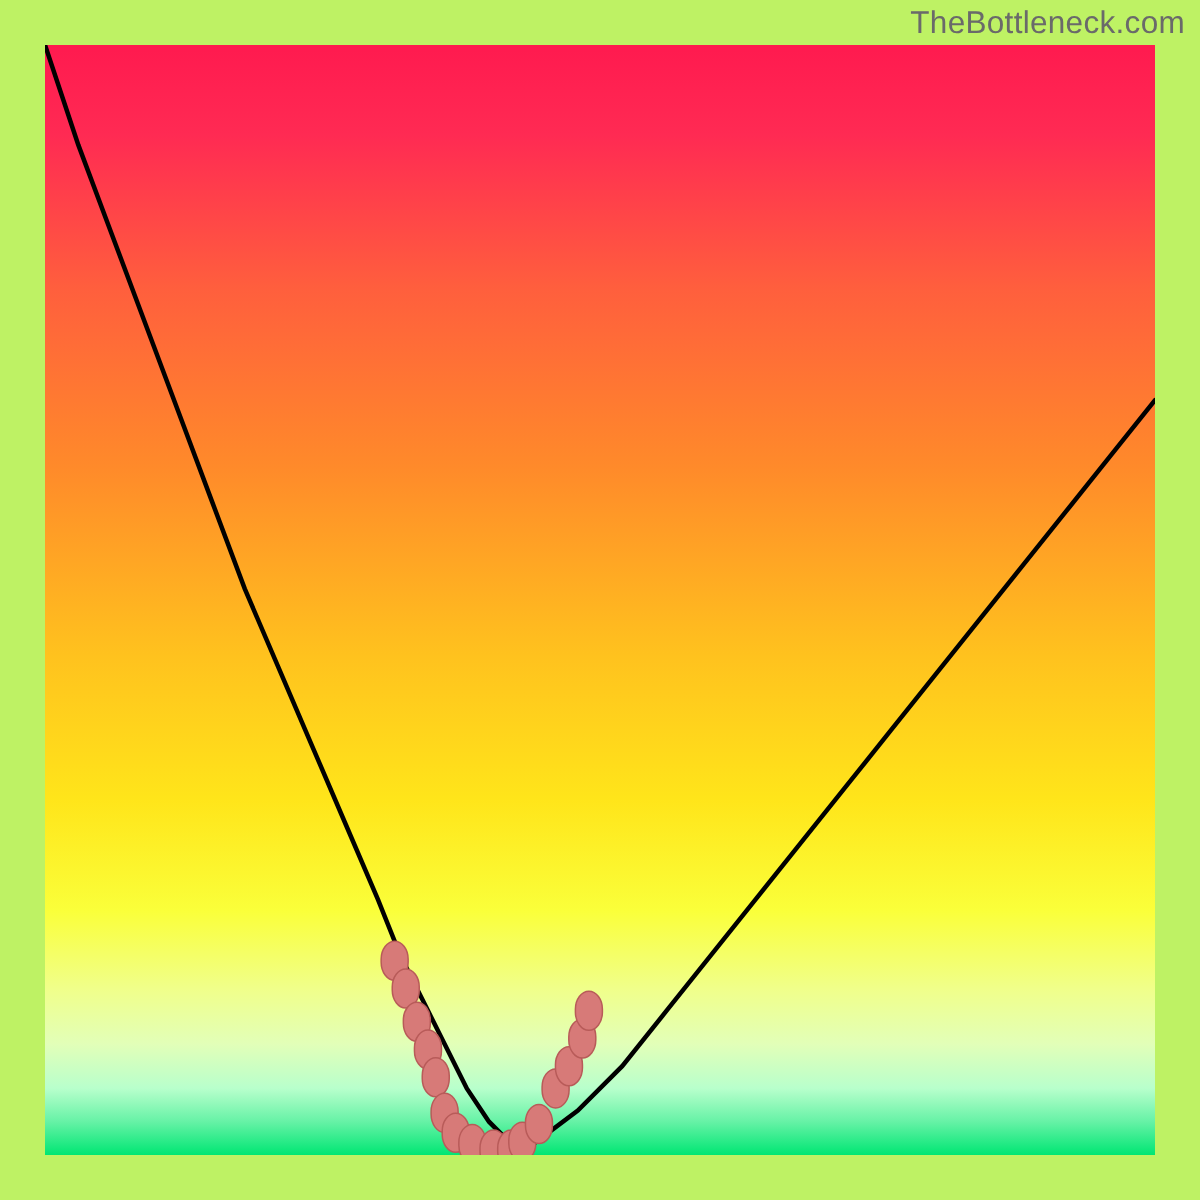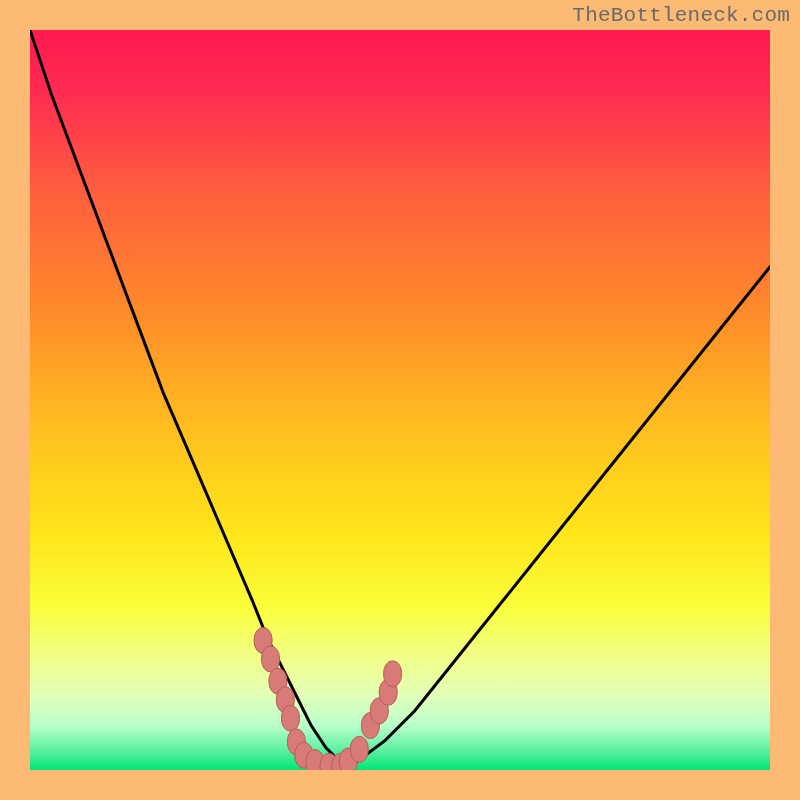--- a/index.html
+++ b/index.html
@@ -10,22 +10,21 @@
     background: #000;
     overflow: hidden;
     font-family: Arial, Helvetica, sans-serif;
   }
   .frame {
     position: absolute;
     top: 0;
     left: 0;
     width: 800px;
     height: 800px;
-    background: #fdba74;
-    font-family: Liberation Mono, monospace;
+    background: #bef264;
   }
   .plot {
     position: absolute;
     top: 30px;
     left: 30px;
     width: 740px;
     height: 740px;
   }
   .watermark {
     position: absolute;

